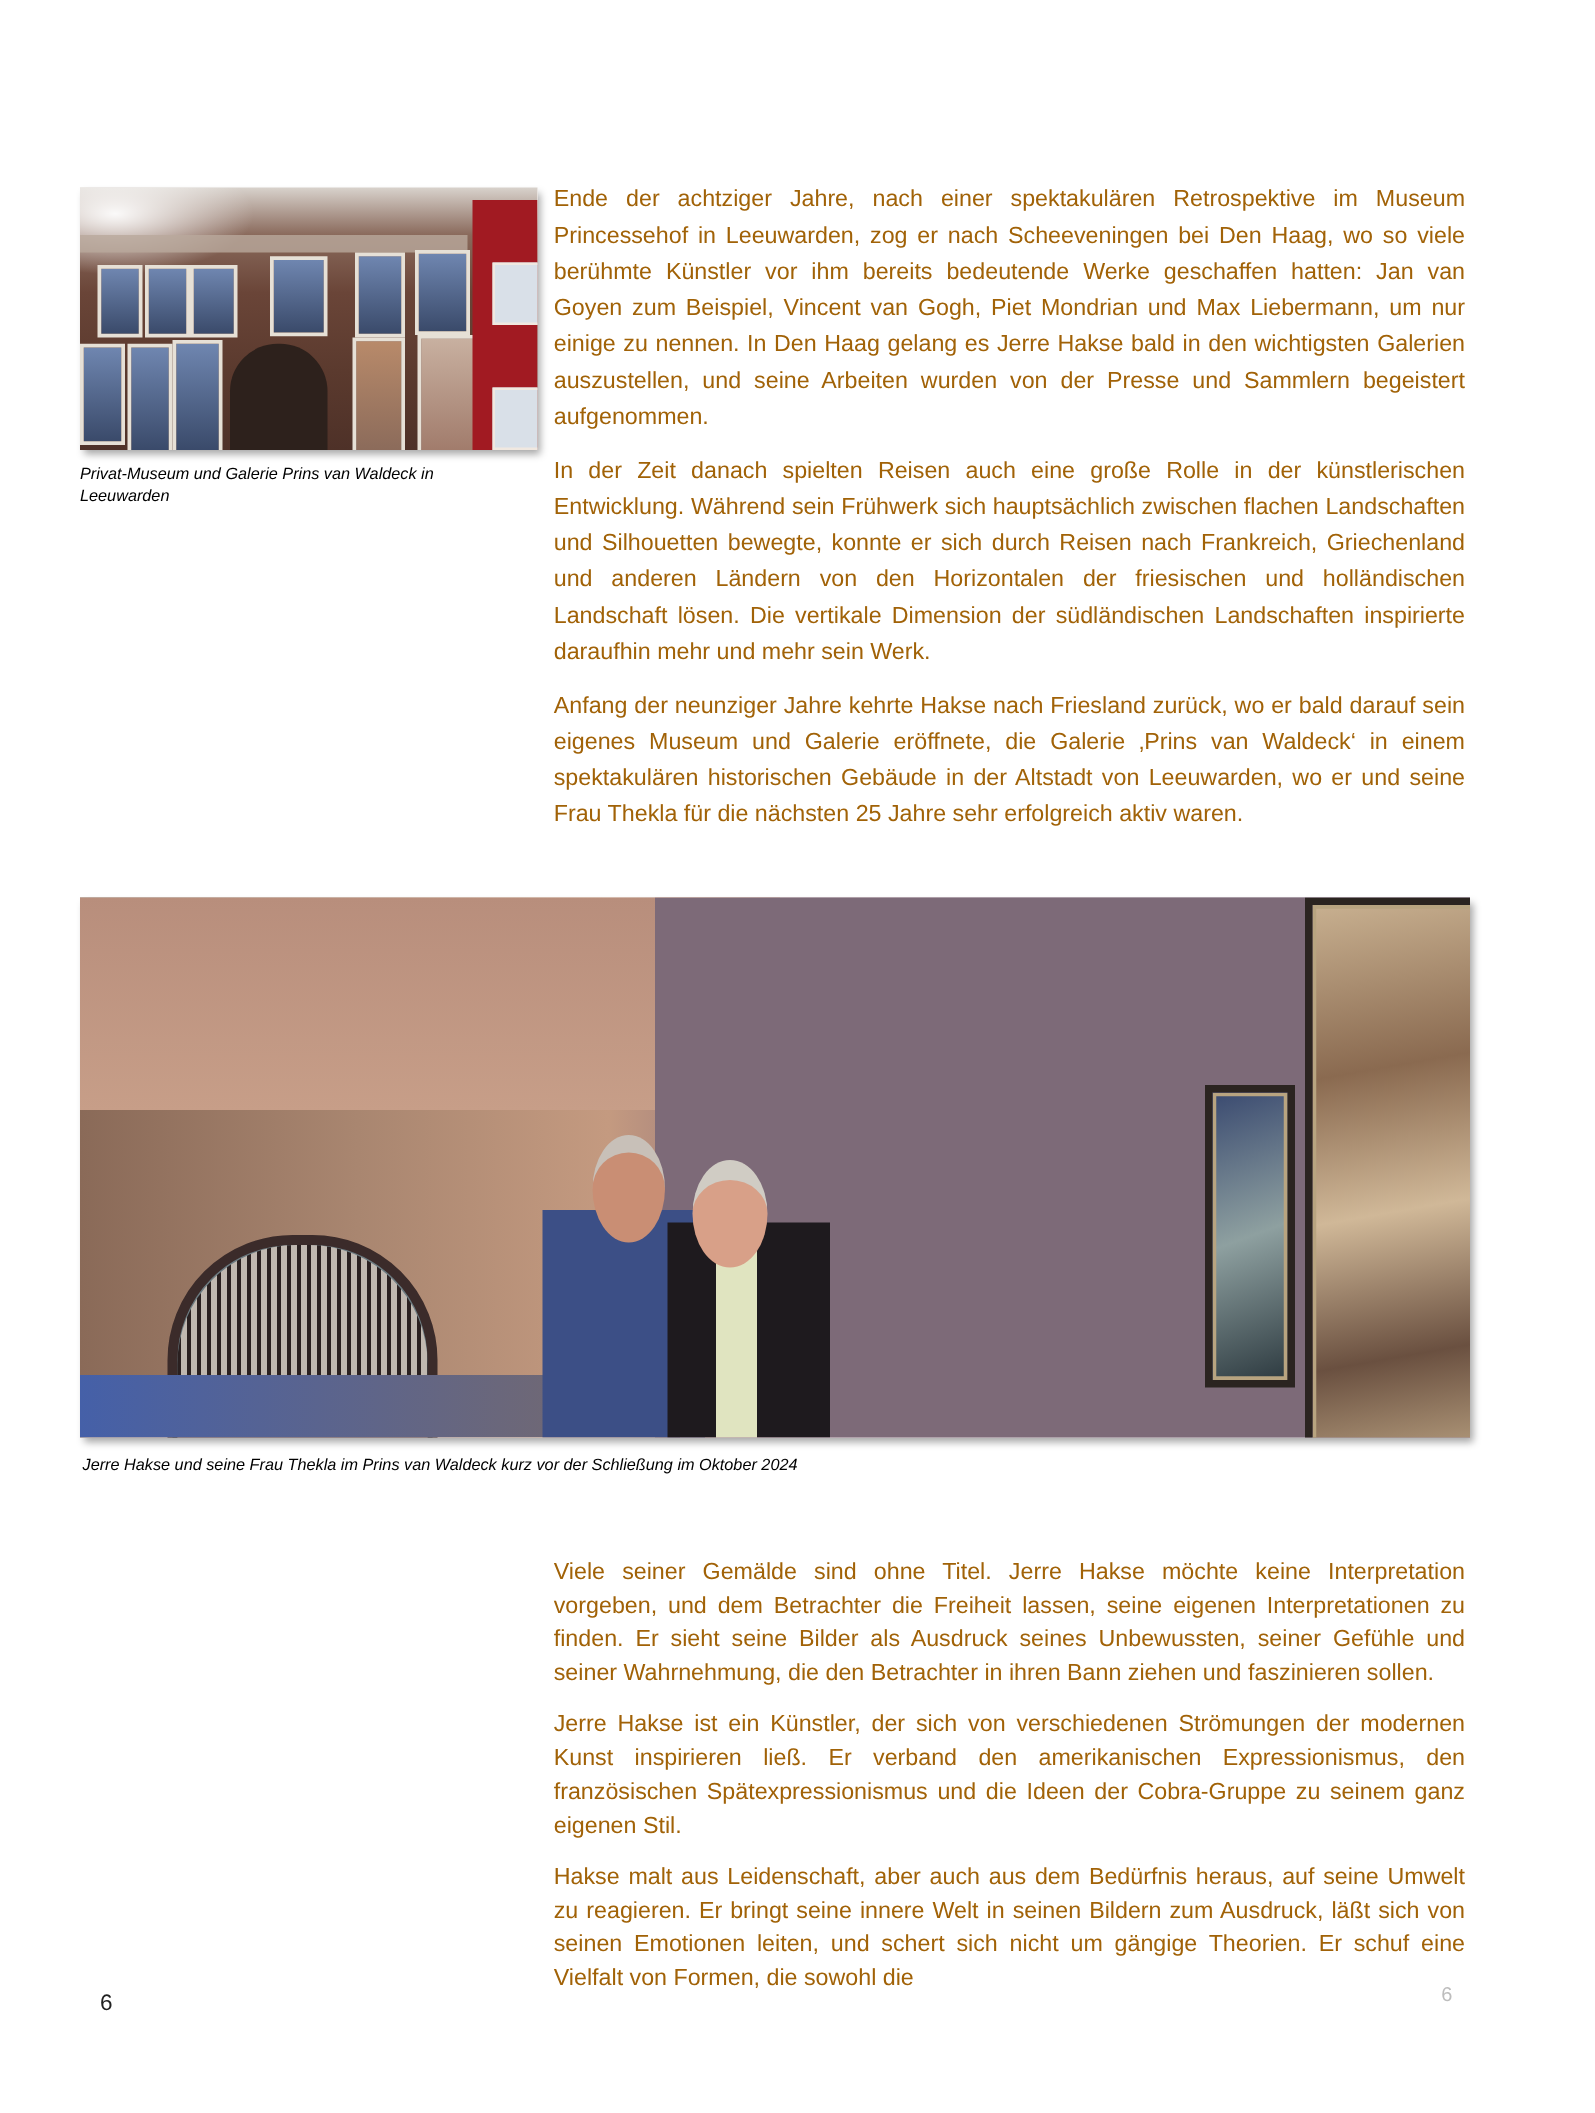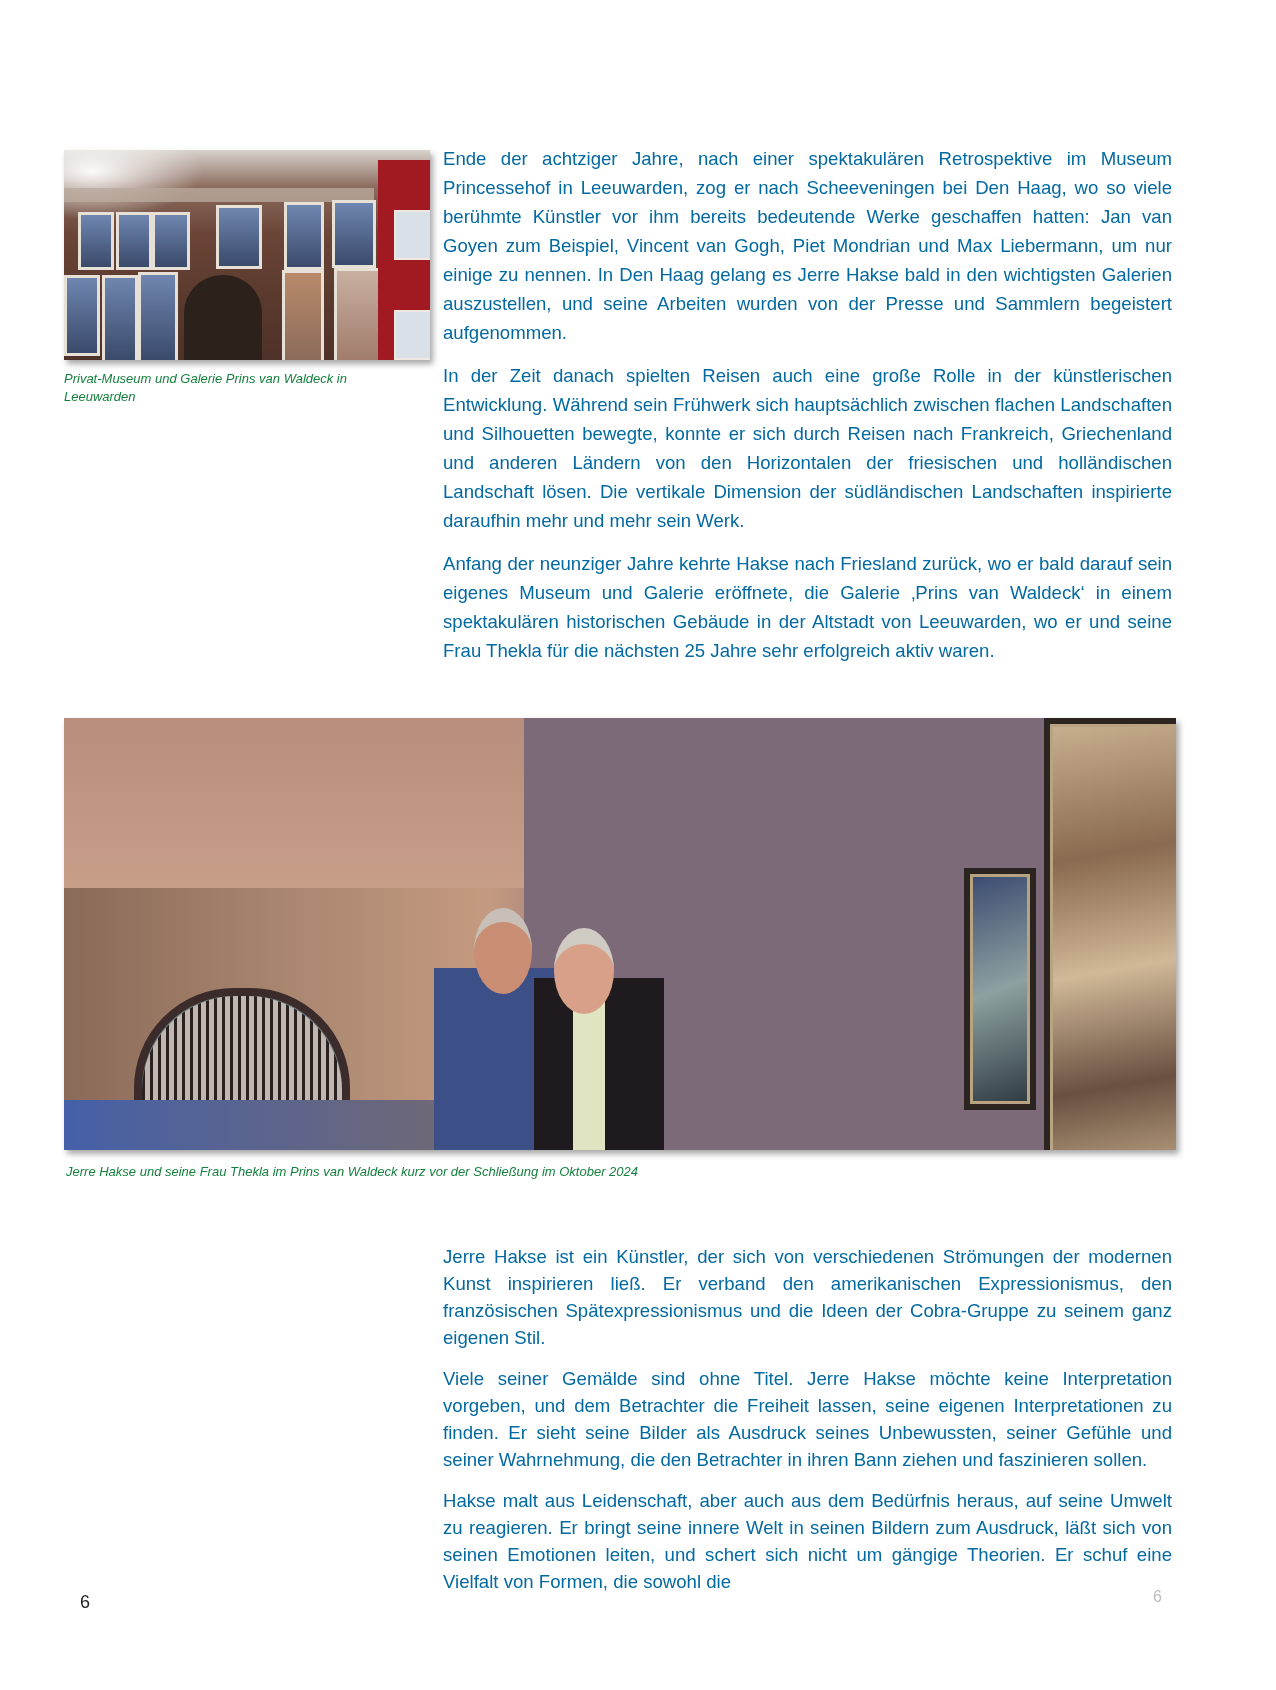--- a/index.html
+++ b/index.html
@@ -33,25 +33,25 @@
   #gallery-photo .painting { position:absolute; border:6px solid #2b2420; box-shadow: inset 0 0 0 3px #b8a480; }
   #gallery-photo .p1 { left:440px; top:150px; width:60px; height:230px; background: linear-gradient(160deg,#3a4a70,#8ea0a0,#2d3a40); }
   #gallery-photo .p2 { left:520px; top:0; width:200px; height:432px; background: linear-gradient(170deg,#c8b090,#8a6a50 30%,#d0b898 55%,#6a5040 80%,#b8a080); }
   #gallery-photo .man { position:absolute; left:370px; top:190px; width:130px; height:242px;
      background: linear-gradient(180deg, transparent 0 60px, #3c4f86 60px); }
   #gallery-photo .man .head { position:absolute; left:40px; top:0; width:58px; height:72px; background:#c98e74; border-radius:50%; border-top:14px solid #c8c0b8; }
   #gallery-photo .woman { position:absolute; left:470px; top:260px; width:130px; height:172px;
      background: linear-gradient(90deg, #1e1a1e 0 30%, #e0e4c0 30% 55%, #1e1a1e 55%); }
   #gallery-photo .woman .head { position:absolute; left:20px; top:-50px; width:60px; height:70px; background:#d8a088; border-radius:50%; border-top:16px solid #d0ccc4; }
 
-  .caption { position:absolute; font-style:italic; font-size:13px; line-height:18px; color:#15803d; }
+  .caption { position:absolute; font-style:italic; font-size:13px; line-height:18px; color:#000000; }
   #caption-building { left:64px; top:370px; width:340px; }
   #caption-gallery { left:66px; top:1163px; width:800px; }
 
-  .body-text { position:absolute; left:443px; width:729px; font-size:18.6px; line-height:29px; text-align:justify; color:#0369a1; }
+  .body-text { position:absolute; left:443px; width:729px; font-size:18.6px; line-height:29px; text-align:justify; color:#a16207; }
   .body-text p { margin:0; }
   #text-top { top:144px; }
   #text-top p + p { margin-top:14px; }
   #text-bottom { top:1243px; line-height:27px; }
   #text-bottom p + p { margin-top:14px; }
 
   .page-number { position:absolute; left:80px; top:1592px; font-size:18px; color:#222; }
   .page-number-ghost { position:absolute; left:1153px; top:1588px; font-size:16px; color:#bdbdbd; }
 </style>
 </head>
@@ -102,20 +102,20 @@
     <div class="man">
         <div class="head"></div>
       </div>
     <div class="woman">
         <div class="head"></div>
       </div>
   </div>
   <div id="caption-gallery" class="caption">Jerre Hakse und seine Frau Thekla im Prins van Waldeck kurz vor der Schließung im Oktober 2024</div>
 
   <div id="text-bottom" class="body-text">
+    <p>Viele seiner Gemälde sind ohne Titel. Jerre Hakse möchte keine Interpretation vorgeben, und dem Betrachter die Freiheit lassen, seine eigenen Interpretationen zu finden. Er sieht seine Bilder als Ausdruck seines Unbewussten, seiner Gefühle und seiner Wahrnehmung, die den Betrachter in ihren Bann ziehen und faszinieren sollen.</p>
     <p>Jerre Hakse ist ein Künstler, der sich von verschiedenen Strömungen der modernen Kunst inspirieren ließ. Er verband den amerikanischen Expressionismus, den französischen Spätexpressionismus und die Ideen der Cobra-Gruppe zu seinem ganz eigenen Stil.</p>
-    <p>Viele seiner Gemälde sind ohne Titel. Jerre Hakse möchte keine Interpretation vorgeben, und dem Betrachter die Freiheit lassen, seine eigenen Interpretationen zu finden. Er sieht seine Bilder als Ausdruck seines Unbewussten, seiner Gefühle und seiner Wahrnehmung, die den Betrachter in ihren Bann ziehen und faszinieren sollen.</p>
     <p>Hakse malt aus Leidenschaft, aber auch aus dem Bedürfnis heraus, auf seine Umwelt zu reagieren. Er bringt seine innere Welt in seinen Bildern zum Ausdruck, läßt sich von seinen Emotionen leiten, und schert sich nicht um gängige Theorien. Er schuf eine Vielfalt von Formen, die sowohl die</p>
   </div>
 
   <div class="page-number">6</div>
   <div class="page-number-ghost">6</div>
 </div>
 
 </body></html>

